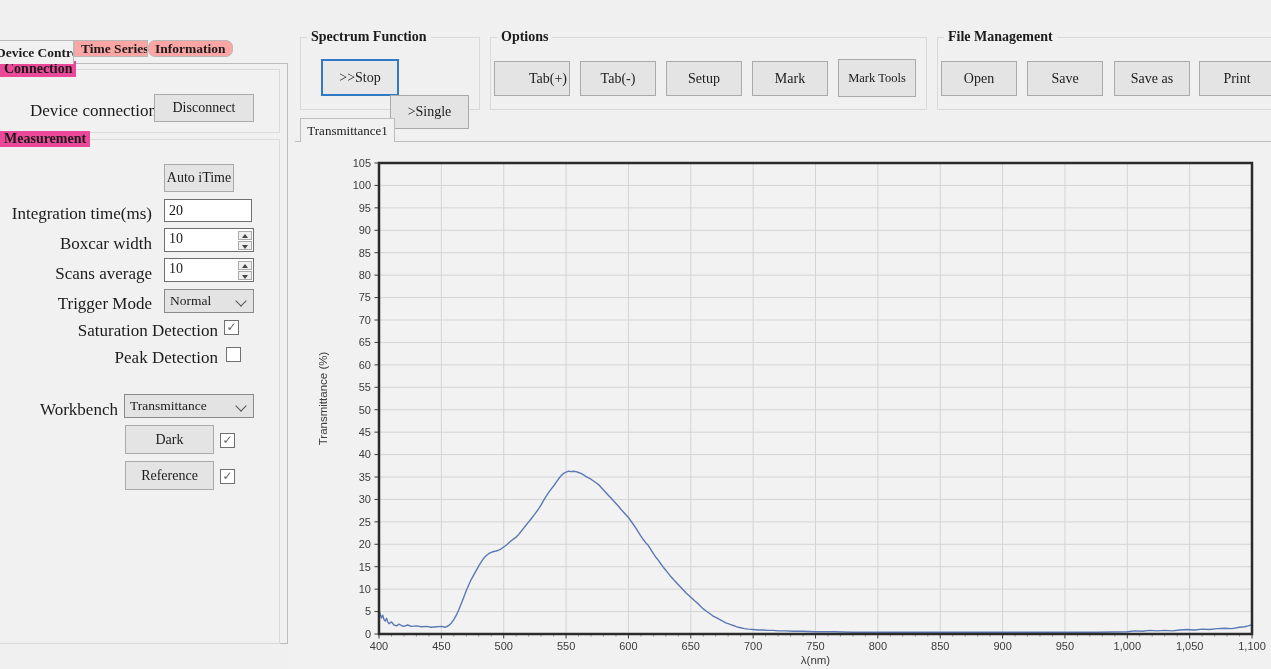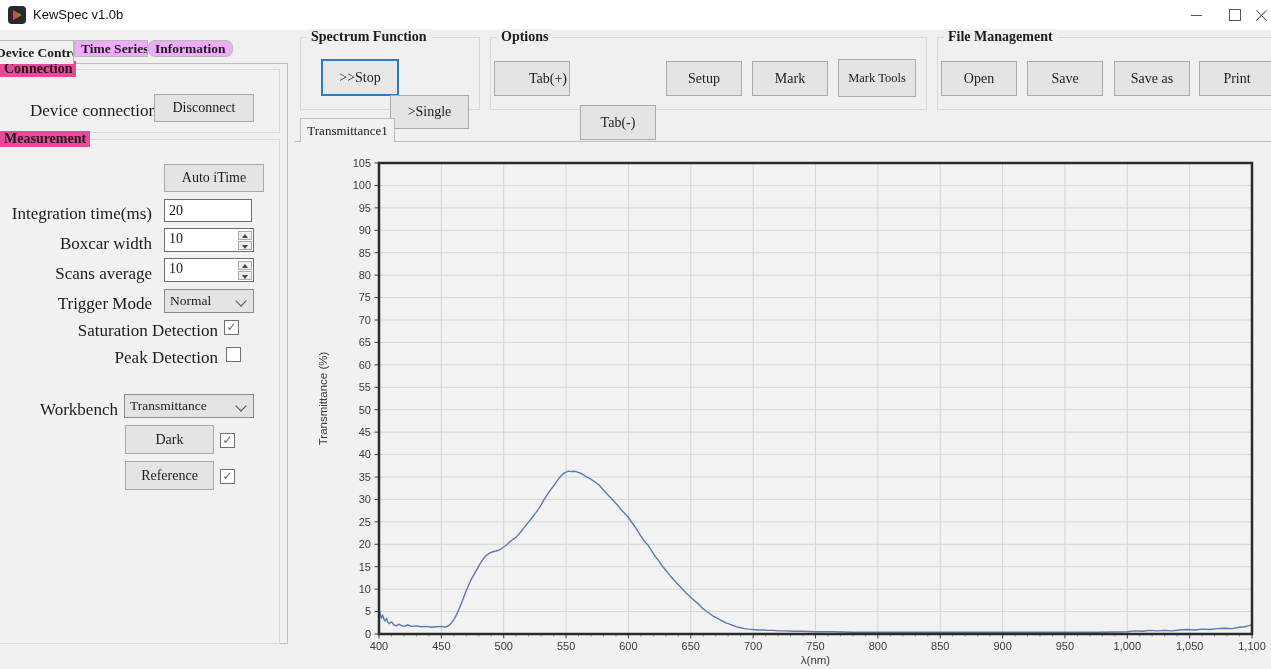--- a/index.html
+++ b/index.html
@@ -14,21 +14,21 @@
   .title-text{position:absolute;left:33px;top:7px;font:13px "Liberation Sans",sans-serif;color:#111;}
   .win-btn{position:absolute;top:0;width:42px;height:30px;display:flex;align-items:center;justify-content:center;}
   .wb-min{left:1175px;} .wb-max{left:1214px;} .wb-close{left:1240px;}
   .g-min{width:11px;height:0;border-top:1.3px solid #555;}
   .g-max{width:10px;height:10px;border:1.2px solid #555;}
   .g-close{position:relative;width:13px;height:13px;}
   .g-close::before,.g-close::after{content:"";position:absolute;left:-1px;top:6px;width:15px;height:1.3px;background:#555;}
   .g-close::before{transform:rotate(45deg);} .g-close::after{transform:rotate(-45deg);}
 
   
-  .lp-tab{position:absolute;top:40px;height:17px;background:#f0abfc;border:1px solid #b9b9b9;box-sizing:border-box;
+  .lp-tab{position:absolute;top:40px;height:17px;background:#fca5a5;border:1px solid #b9b9b9;box-sizing:border-box;
     font-weight:bold;font-size:13.5px;display:flex;align-items:center;padding-left:6px;white-space:nowrap;overflow:hidden;}
   .lp-tab.sel{background:#f1f1f1;border-bottom:none;height:24px;z-index:3;}
   #lp-tab-0{left:-11px;width:85px;}
   #lp-tab-1{left:74px;width:74px;}
   #lp-tab-2{left:148px;width:85px;border-radius:7px;}
   .lp-body{position:absolute;left:-10px;top:63px;width:298px;height:581px;border:1px solid #bdbdbd;background:#f1f1f1;box-sizing:border-box;}
 
   .grp{position:absolute;border:1px solid #d9d9d9;}
   .gcap{position:absolute;top:-9px;left:6px;background:#ec4899;padding:0 4px;font-weight:bold;font-size:14px;white-space:nowrap;}
   #grp-conn{left:2px;top:5px;width:285px;height:62px;}
@@ -70,50 +70,37 @@
   #spec-tab{position:absolute;left:300px;top:118px;width:95px;height:24px;background:#f1f1f1;border:1px solid #bdbdbd;border-bottom:none;
     box-sizing:border-box;z-index:3;font-size:13px;display:flex;align-items:center;justify-content:center;white-space:nowrap;}
   #chart-page{position:absolute;left:295px;top:141px;width:976px;height:528px;border-top:1px solid #bdbdbd;background:#f1f1f1;}
   #chart-svg{position:absolute;left:5px;top:4px;}
 </style>
 </head>
 <body>
 
 <div id="viewport">
 
-  <div class="titlebar">
-    <div class="app-icon"></div>
-    <span class="title-text">KewSpec v1.0b</span>
-    <div class="win-btn wb-min">
-        <span class="g-min"></span>
-      </div>
-    <div class="win-btn wb-max">
-        <span class="g-max"></span>
-      </div>
-    <div class="win-btn wb-close">
-        <span class="g-close"></span>
-      </div>
-  </div>
 
   <div class="lp-tab sel" id="lp-tab-0">Device Control</div>
   <div class="lp-tab" id="lp-tab-1">Time Series</div>
   <div class="lp-tab" id="lp-tab-2">Information</div>
 
   <div class="lp-body">
 
     <div class="grp" id="grp-conn">
       <span class="gcap">Connection</span>
       <span class="lbl" style="left:36px;top:31px;">Device connection</span>
       <div class="btn" style="left:160px;top:24px;width:100px;height:28px;">Disconnect</div>
     </div>
 
     <div class="grp" id="grp-meas">
       <span class="gcap">Measurement</span>
 
-      <div class="btn" style="left:170px;top:24px;width:100px;height:28px;">Auto iTime</div>
+      <div class="btn" style="left:170px;top:24px;width:70px;height:28px;">Auto iTime</div>
 
       <span class="lbl r" style="left:10px;top:64px;width:148px;">Integration time(ms)</span>
       <input class="tin" style="left: 170px; top: 59px; width: 88px; height: 23px;" value="20">
 
       <span class="lbl r" style="left:10px;top:94px;width:148px;">Boxcar width</span>
       <div class="spin" style="left:170px;top:88px;width:90px;height:24px;">
         <span class="spin-val">10</span>
         <span class="spin-ud">
             <span class="spin-b up"></span>
             <span class="spin-b dn"></span>
@@ -157,21 +144,21 @@
 
   <div class="grp" id="grp-spec">
     <span class="gcap">Spectrum Function</span>
     <div class="btn btn-stop" style="left:20px;top:21px;width:78px;height:37px;">&gt;&gt;Stop</div>
     <div class="btn" style="left:89px;top:23px;width:79px;height:34px;margin-top:34px;">&gt;Single</div>
   </div>
 
   <div class="grp" id="grp-opts">
     <span class="gcap">Options</span>
     <div class="btn" style="left:3px;top:23px;width:76px;height:35px;padding-left:32px;">Tab(+)</div>
-    <div class="btn" style="left:89px;top:23px;width:76px;height:35px;margin-top:44px;">Tab(-)</div>
+    <div class="btn" style="left:89px;top:23px;width:76px;height:35px;">Tab(-)</div>
     <div class="btn" style="left:175px;top:23px;width:76px;height:35px;">Setup</div>
     <div class="btn" style="left:261px;top:23px;width:76px;height:35px;">Mark</div>
     <div class="btn btn-2l" style="left:347px;top:21px;width:78px;height:38px;">Mark Tools</div>
   </div>
 
   <div class="grp" id="grp-file">
     <span class="gcap">File Management</span>
     <div class="btn" style="left:3px;top:23px;width:76px;height:35px;">Open</div>
     <div class="btn" style="left:89px;top:23px;width:76px;height:35px;">Save</div>
     <div class="btn" style="left:176px;top:23px;width:76px;height:35px;">Save as</div>

